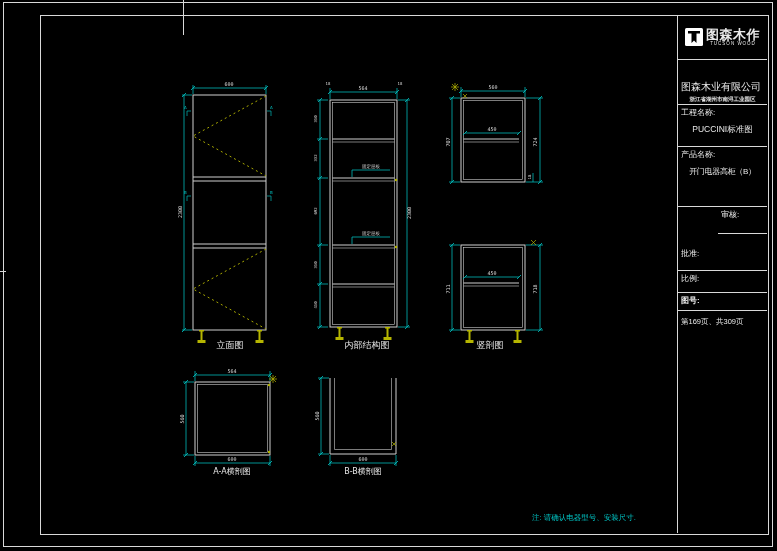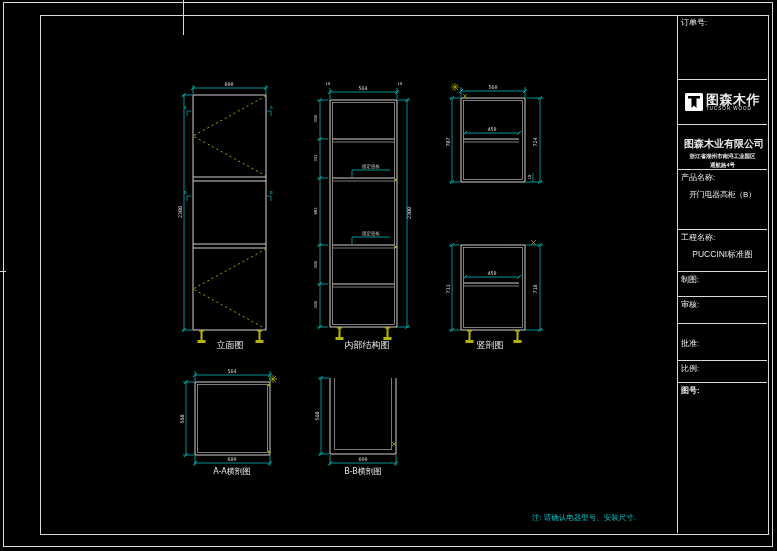--- a/index.html
+++ b/index.html
@@ -25,24 +25,24 @@
   .callout{fill:#d8d8d8;font-size:4.5px;}
   .viewlbl{fill:#e8e8e8;font-size:9px;}
   .viewlbl-sm{fill:#e8e8e8;font-size:8px;}
 
   .title-block{position:absolute;left:677px;top:15px;width:90px;height:518px;
                border-left:1px solid #d9d9d9;box-sizing:border-box;display:flex;flex-direction:column;}
   .tb-row{border-bottom:1px solid #d9d9d9;box-sizing:border-box;padding:2px 3px;font-size:8px;overflow:hidden;}
   .tb-row:last-child{border-bottom:none;}
   .tb-label{font-size:8px;color:#efefef;}
   .logo-row{display:flex;align-items:center;justify-content:center;gap:3px;}
-  .logo-texts{display:flex;flex-direction:column;align-items:flex-start;line-height:1;}
+  .logo-texts{display:flex;flex-direction:column;align-items:center;line-height:1;}
   .logo-name{font-size:13px;font-weight:bold;letter-spacing:.5px;}
   .logo-sub{font-size:4.5px;letter-spacing:1px;margin-top:1px;}
-  .company-name{font-size:10px;font-weight:bold;text-align:right;margin-top:10px;white-space:nowrap;}
+  .company-name{font-size:10px;font-weight:normal;text-align:left;margin-top:18px;white-space:nowrap;}
   .company-addr{font-size:5.5px;font-weight:bold;text-align:center;margin-top:2px;white-space:nowrap;}
   .tb-value{font-size:8.5px;text-align:center;margin-top:6px;white-space:nowrap;}
   .tb-value-wide{font-size:8px;text-align:center;margin-top:6px;white-space:nowrap;letter-spacing:-.3px;}
   .page-info{font-size:7.5px;white-space:nowrap;padding-top:6px;}
   .note-text{position:absolute;left:532px;top:513px;font-size:7.5px;color:#00c6c6;white-space:nowrap;}
 </style>
 </head>
 <body>
 
 <div id="screen">
@@ -270,57 +270,54 @@
       <path class="tick" d="M288,450 l4,-4 M354,450 l4,-4"></path>
       <text class="dimtxt" x="323" y="446" text-anchor="middle">600</text>
       <g class="burst">
         <path d="M352,427 l4,4 M356,427 l-4,4"></path>
       </g>
       <text class="viewlbl-sm" x="323" y="459" text-anchor="middle">B-B横剖图</text>
     </g>
   </svg>
 
   <div class="title-block">
-    <div class="tb-row" style="height:65px;">
-      <span class="tb-label">订单号:</span>
-    </div>
     <div class="tb-row logo-row" style="height:45px;">
       <svg width="18" height="18" viewBox="0 0 18 18">
         <rect x="0" y="0" width="18" height="18" rx="1.5" fill="#ffffff"></rect>
         <path d="M3,3 h12 v2.5 h-3.5 v9.5 l-2.5,-2.5 l-2.5,2.5 v-9.5 h-3.5 z" fill="#000000"></path>
       </svg>
       <div class="logo-texts">
         <span class="logo-name">图森木作</span>
         <span class="logo-sub">TUCSON WOOD</span>
       </div>
     </div>
     <div class="tb-row" style="height:45px;">
       <div class="company-name">图森木业有限公司</div>
       <div class="company-addr">浙江省湖州市南浔工业园区</div>
       <div class="company-addr">通航路4号</div>
     </div>
+    <div class="tb-row" style="height:42px;">
+      <span class="tb-label">工程名称:</span>
+      <div class="tb-value">PUCCINI标准图</div>
+    </div>
     <div class="tb-row" style="height:60px;">
       <span class="tb-label">产品名称:</span>
       <div class="tb-value-wide">开门电器高柜（B）</div>
     </div>
-    <div class="tb-row" style="height:42px;">
-      <span class="tb-label">工程名称:</span>
-      <div class="tb-value">PUCCINI标准图</div>
-    </div>
-    <div class="tb-row" style="height:25px;">
-      <span class="tb-label">制图:</span>
-    </div>
-    <div class="tb-row" style="height:27px;">
+    <div class="tb-row" style="height:27px;margin-left:40px;">
       <span class="tb-label">审核:</span>
     </div>
     <div class="tb-row" style="height:25px;margin-top:12px;">
       <span class="tb-label">批准:</span>
     </div>
     <div class="tb-row" style="height:22px;">
       <span class="tb-label">比例:</span>
     </div>
     <div class="tb-row" style="height:18px;font-weight:bold;">
       <span class="tb-label">图号:</span>
     </div>
+    <div class="tb-row page-info" style="height:28px;">
+      <span>第169页、共309页</span>
+    </div>
   </div>
 
   <div class="note-text">注: 请确认电器型号、安装尺寸.</div>
 </div>
 
 </body></html>

